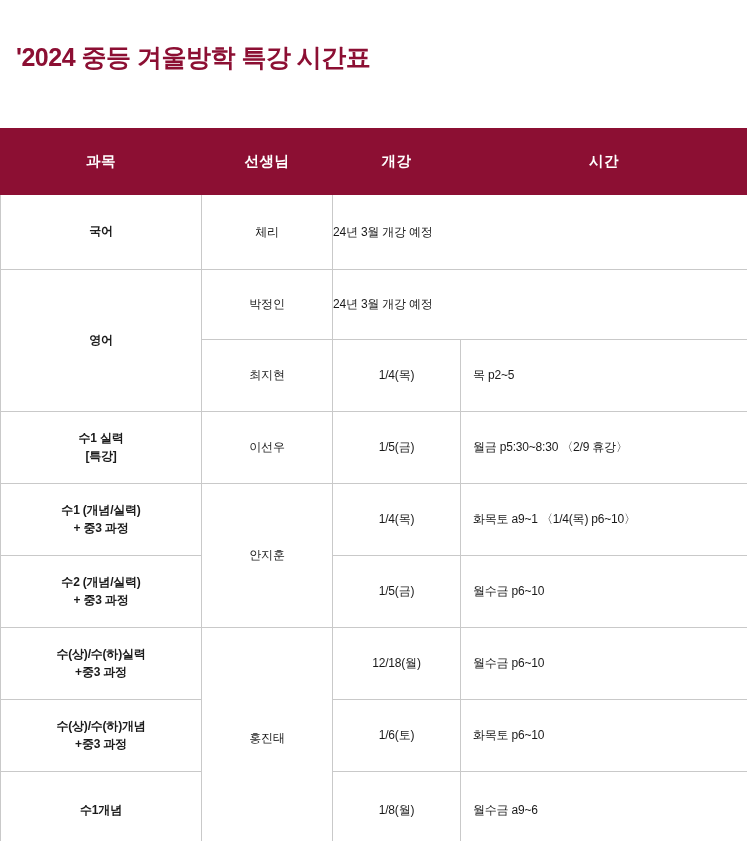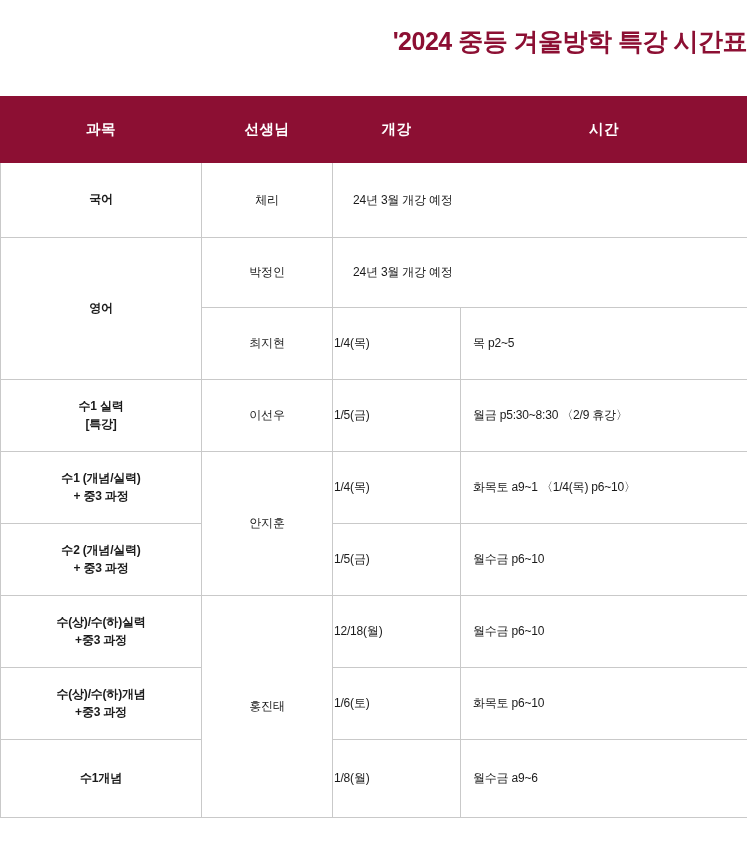--- a/index.html
+++ b/index.html
@@ -15,27 +15,27 @@
     overflow: hidden;
   }
   .page {
     width: 747px;
     height: 841px;
     position: relative;
     background: #ffffff;
     box-sizing: border-box;
   }
   .title {
-    text-align: right;
+    text-align: left;
     color: #8c0f33;
     font-size: 25px;
     font-weight: bold;
     letter-spacing: -0.5px;
     padding: 26px 0 40px 0;
-    margin: 0;
+    margin: 16px;
     line-height: 1.2;
   }
   table.schedule {
     border-collapse: collapse;
     width: 747px;
     table-layout: fixed;
     border-radius: 15px;
   }
   table.schedule th {
     background: #8c0f33;
@@ -58,28 +58,28 @@
   td.subject {
     text-align: center;
     font-weight: bold;
     line-height: 1.45;
   }
   td.teacher {
     text-align: center;
     font-weight: normal;
   }
   td.start {
-    text-align: left;
+    text-align: center;
   }
   td.time {
     text-align: left;
     padding-left: 12px;
   }
   td.time.span2 {
-    padding-left: 20px;
+    padding-left: 0;
   }
   .col-subject { width: 201px; }
   .col-teacher { width: 131px; }
   .col-start   { width: 128px; }
   .col-time    { width: 287px; }
 
   .r1 { height: 75px; }
   .r2 { height: 70px; }
   .r3 { height: 72px; }
   .r4 { height: 72px; margin-left: 48px; }

